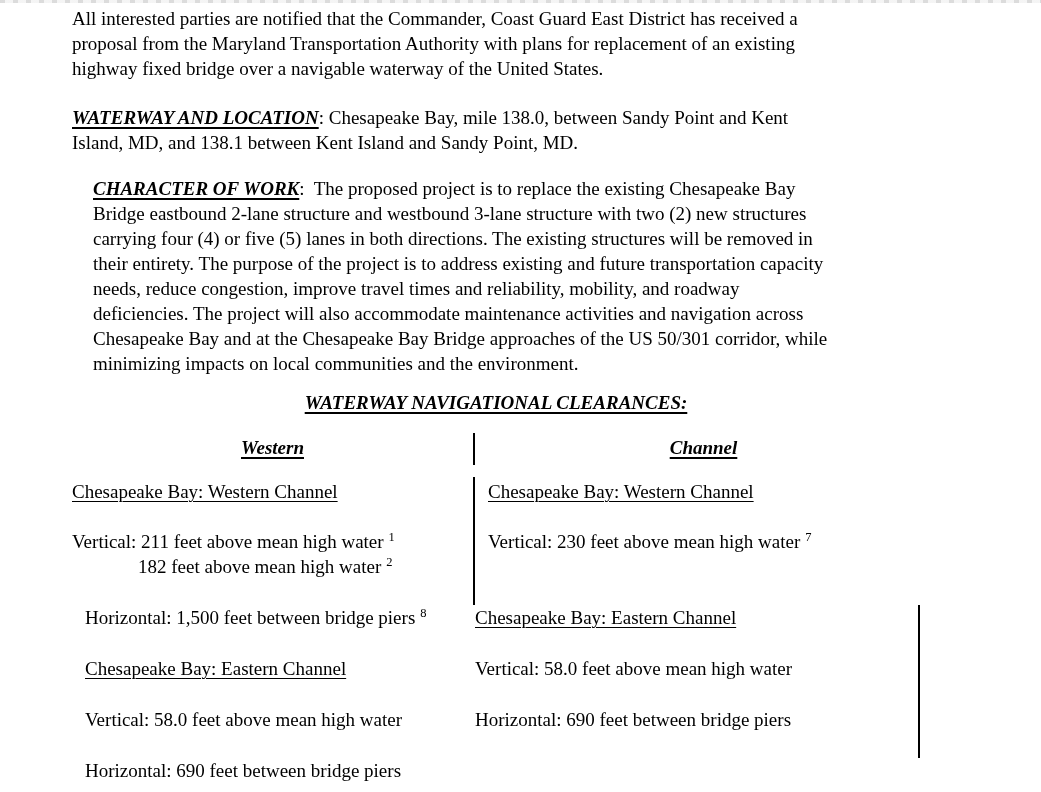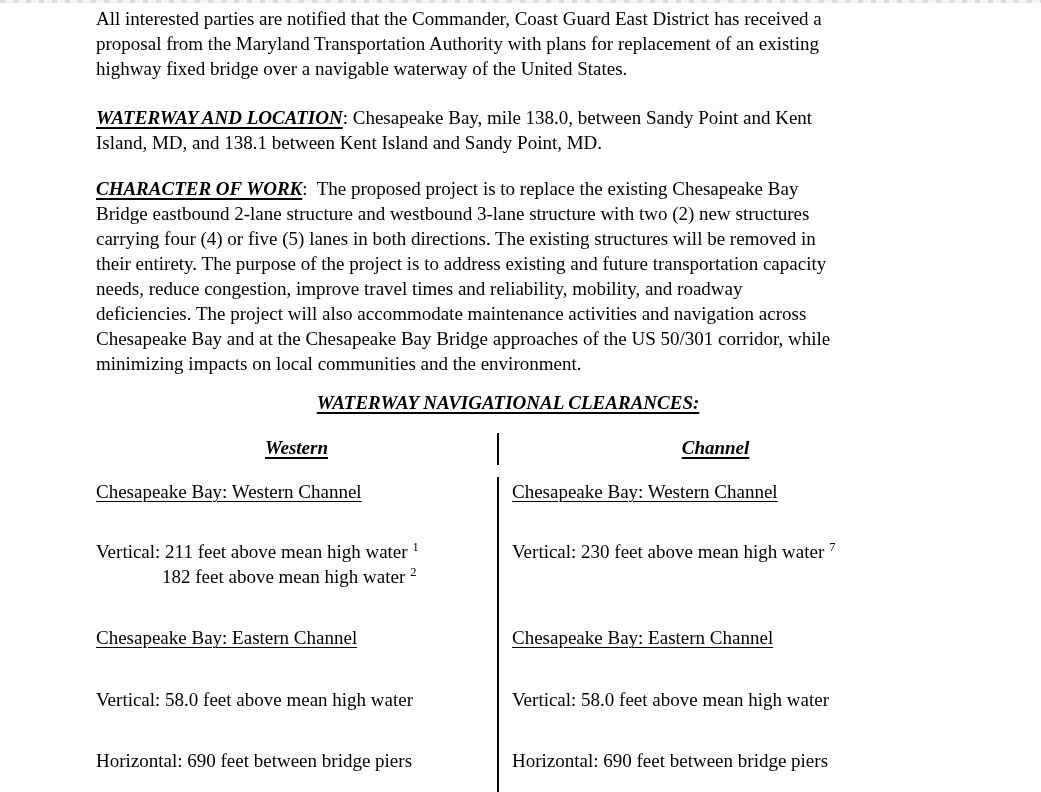--- a/index.html
+++ b/index.html
@@ -5,30 +5,30 @@
   * { margin: 0; padding: 0; box-sizing: border-box; }
   html, body { width: 1041px; height: 792px; }
   body {
     background: #ffffff;
     color: #000000;
     font-family: "Liberation Serif", serif;
     font-size: 19px;
     line-height: 25px;
     overflow: hidden;
   }
-  .page { position: relative; width: 1041px; height: 792px; padding: 6px 121px 0 96px; }
+  .page { position: relative; width: 1041px; height: 792px; padding: 6px 121px 0 72px; }
   .scan-edge {
     position: absolute; top: 0; left: 0; width: 1041px; height: 3px;
     background: repeating-linear-gradient(90deg, #bfbfbf 0 5px, #ececec 5px 13px);
     opacity: .55;
   }
   .pre { white-space: pre; }
   .para { margin: 0; }
   .p2 { margin-top: 24px; }
-  .p3 { margin-top: 21px; }
+  .p3 { margin-top: 21px; margin-left: 21px; }
   .hd {
     font-weight: bold; font-style: italic;
     text-decoration: underline; text-decoration-thickness: 2px; text-underline-offset: 3px;
   }
   .center-heading {
     margin-top: 14px; text-align: center;
     font-weight: bold; font-style: italic;
   }
   .center-heading span {
     text-decoration: underline; text-decoration-thickness: 2px; text-underline-offset: 3px;
@@ -94,20 +94,23 @@
     <div class="cell r r1"><span class="chan">Chesapeake Bay: Western Channel</span></div>
 
     <div class="cell l r2">
       <div class="line"><span>Vertical: 211 feet above mean high water</span><sup>1</sup></div>
       <div class="line ind1"><span>182 feet above mean high water</span><sup>2</sup></div>
     </div>
     <div class="cell r r2">
       <div class="line"><span>Vertical: 230 feet above mean high water</span><sup>7</sup></div>
     </div>
 
+    <div class="cell r r3">
+      <div class="line"><span>Horizontal: 1,500 feet between bridge piers</span><sup>8</sup></div>
+    </div>
 
     <div class="cell l r4"><span class="chan">Chesapeake Bay: Eastern Channel</span></div>
     <div class="cell r r4"><span class="chan">Chesapeake Bay: Eastern Channel</span></div>
 
     <div class="cell l r5"><span>Vertical: 58.0 feet above mean high water</span></div>
     <div class="cell r r5"><span>Vertical: 58.0 feet above mean high water</span></div>
 
     <div class="cell l r6"><span>Horizontal: 690 feet between bridge piers</span></div>
     <div class="cell r r6"><span>Horizontal: 690 feet between bridge piers</span></div>
 

